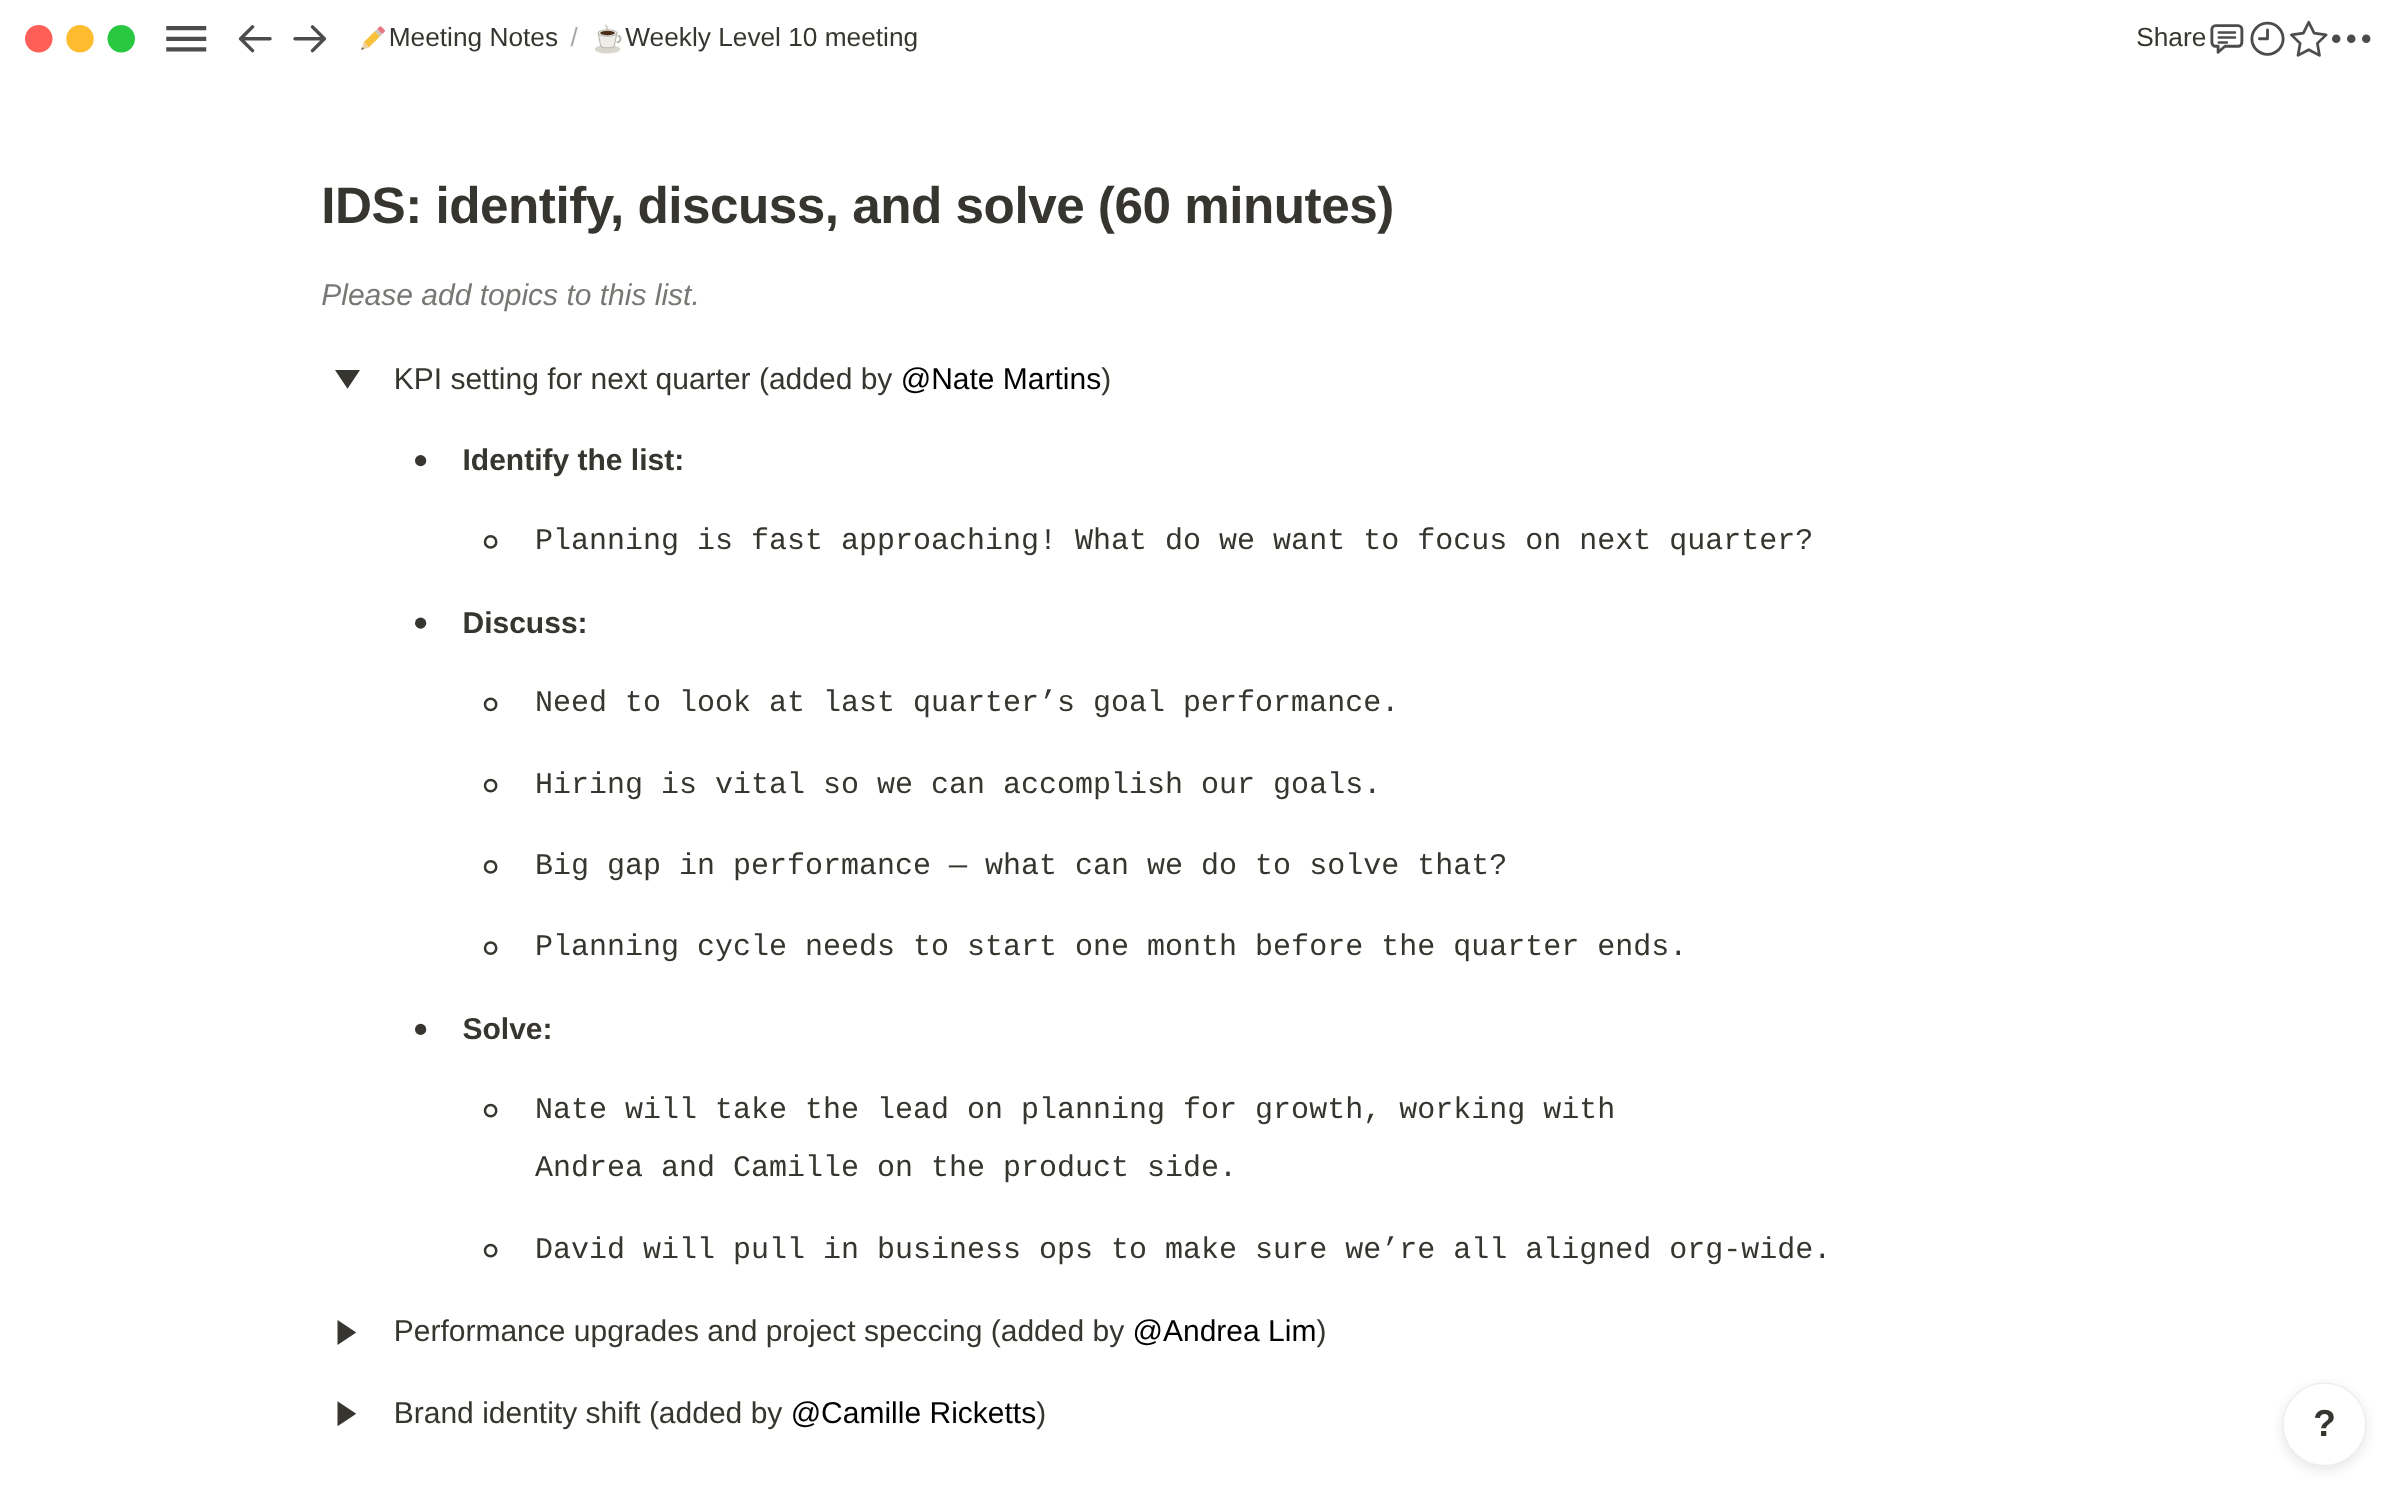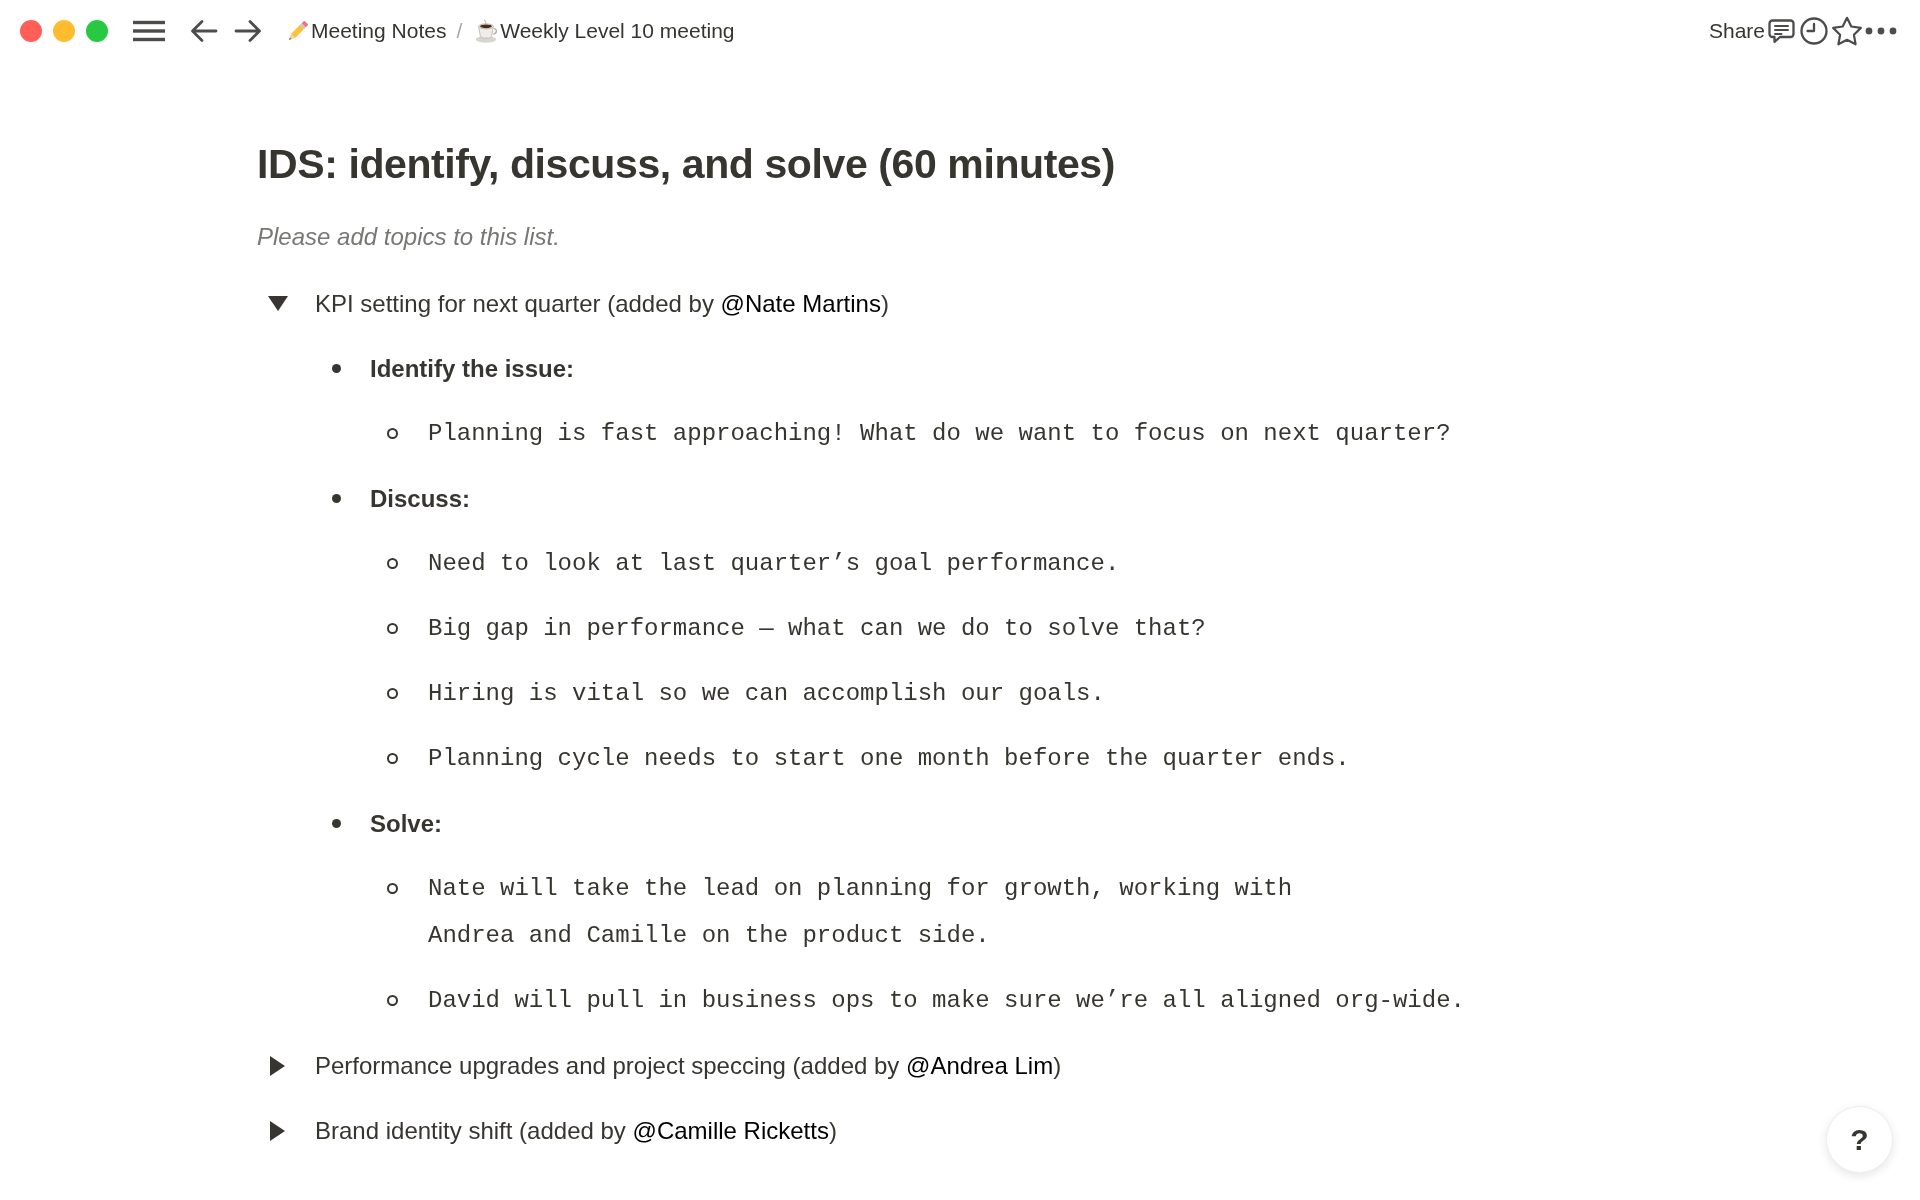--- a/index.html
+++ b/index.html
@@ -205,21 +205,21 @@
         </div>
       <div class="txt"><span>KPI setting for next quarter (added by </span><span class="mention">@Nate Martins</span><span>)</span></div>
     </div>
 
     <div class="children">
 
       <div class="row">
         <div class="gutter">
             <span class="disc"></span>
           </div>
-        <div class="txt bold">Identify the issue:</div>
+        <div class="txt bold">Identify the list:</div>
       </div>
       <div class="points">
         <div class="row">
           <div class="gutter">
               <span class="ring"></span>
             </div>
           <div class="txt">Planning is fast approaching! What do we want to focus on next quarter?</div>
         </div>
       </div>
 
@@ -233,27 +233,27 @@
         <div class="row">
           <div class="gutter">
               <span class="ring"></span>
             </div>
           <div class="txt">Need to look at last quarter’s goal performance.</div>
         </div>
         <div class="row">
           <div class="gutter">
               <span class="ring"></span>
             </div>
+          <div class="txt">Hiring is vital so we can accomplish our goals.</div>
+        </div>
+        <div class="row">
+          <div class="gutter">
+              <span class="ring"></span>
+            </div>
           <div class="txt">Big gap in performance — what can we do to solve that?</div>
-        </div>
-        <div class="row">
-          <div class="gutter">
-              <span class="ring"></span>
-            </div>
-          <div class="txt">Hiring is vital so we can accomplish our goals.</div>
         </div>
         <div class="row">
           <div class="gutter">
               <span class="ring"></span>
             </div>
           <div class="txt">Planning cycle needs to start one month before the quarter ends.</div>
         </div>
       </div>
 
       <div class="row">

